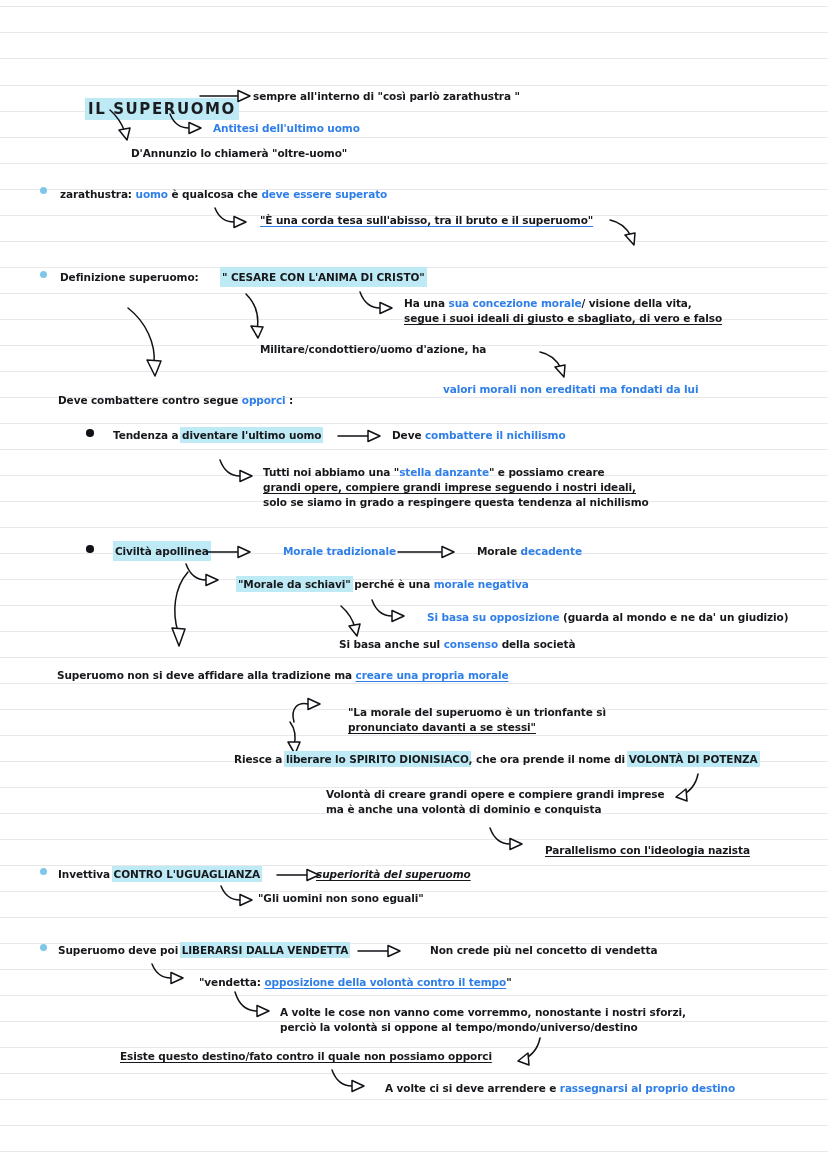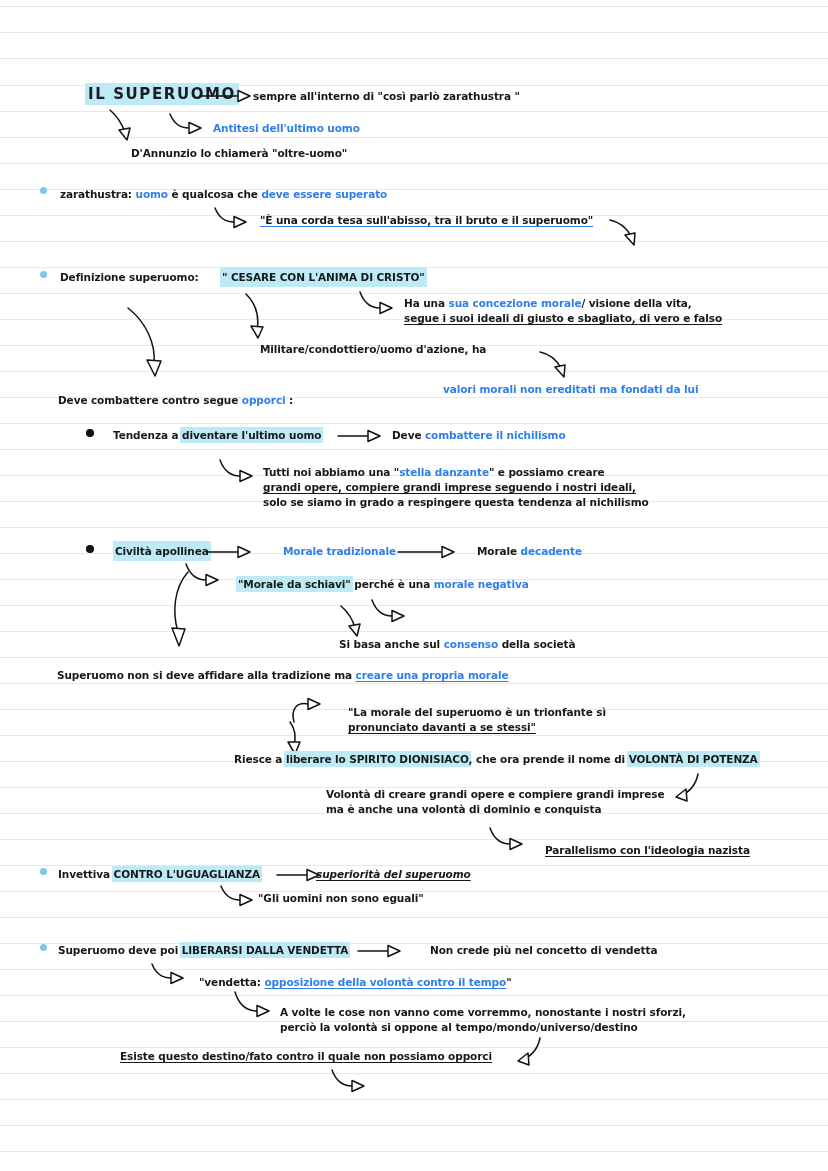--- a/index.html
+++ b/index.html
@@ -36,21 +36,21 @@
     white-space:pre;
   }
   .n.title{
     font-size:15px;
     font-weight:700;
     letter-spacing:1.6px;
     color:#1b1c20;
   }
   .blue{color:#2f7fe8;}
   .hl{background:#bdeaf5;box-shadow:0 0 0 2px #bdeaf5;}
-  .hl-t{background:#bdeaf5;box-shadow:0 0 0 3px #bdeaf5;}
+  .hl-t{background:#bdeaf5;box-shadow:0 0 0 3px #bdeaf5;margin-top:15px;}
   .u{ text-decoration:underline; text-decoration-thickness:1px; text-underline-offset:2px; }
   .ub{ text-decoration:underline; text-decoration-color:#2f7fe8;
        text-decoration-thickness:1px; text-underline-offset:2px; }
 
   
   .bul{
     position:absolute;width:7px;height:7px;border-radius:50%;
   }
   .bul.blue-dot{background:#7fc6e8;}
   .bul.black-dot{background:#111217;width:7.5px;height:7.5px;}
@@ -214,20 +214,21 @@
 
   <div class="n" style="left:238px;top:576px;"><span class="hl">"Morale da schiavi"</span><span> perché è una </span><span class="blue">morale negativa</span></div>
 
   <div class="arw" style="left:370px;top:598px;">
     <svg width="44" height="28" viewBox="0 0 44 28">
       <path d="M2,2 C6,13 13,18 22,18"></path>
       <polygon points="22,12.5 34,18 22,23.5"></polygon>
     </svg>
   </div>
 
+  <div class="n" style="left:427px;top:609px;"><span class="blue">Si basa su opposizione</span><span> (guarda al mondo e ne da' un giudizio)</span></div>
 
   <div class="arw" style="left:339px;top:604px;">
     <svg width="30" height="34" viewBox="0 0 30 34">
       <path d="M2,2 C10,9 14,16 16,24"></path>
       <polygon points="10,22 18,32 21,20"></polygon>
     </svg>
   </div>
 
   <div class="n" style="left:339px;top:636px;"><span>Si basa anche sul </span><span class="blue">consenso</span><span> della società</span></div>
 
@@ -339,14 +340,15 @@
     </svg>
   </div>
 
   <div class="arw" style="left:330px;top:1068px;">
     <svg width="44" height="28" viewBox="0 0 44 28">
       <path d="M2,2 C6,13 13,18 22,18"></path>
       <polygon points="22,12.5 34,18 22,23.5"></polygon>
     </svg>
   </div>
 
+  <div class="n" style="left:385px;top:1080px;"><span>A volte ci si deve arrendere e </span><span class="blue">rassegnarsi al proprio destino</span></div>
 
 </div>
 
 </body></html>

